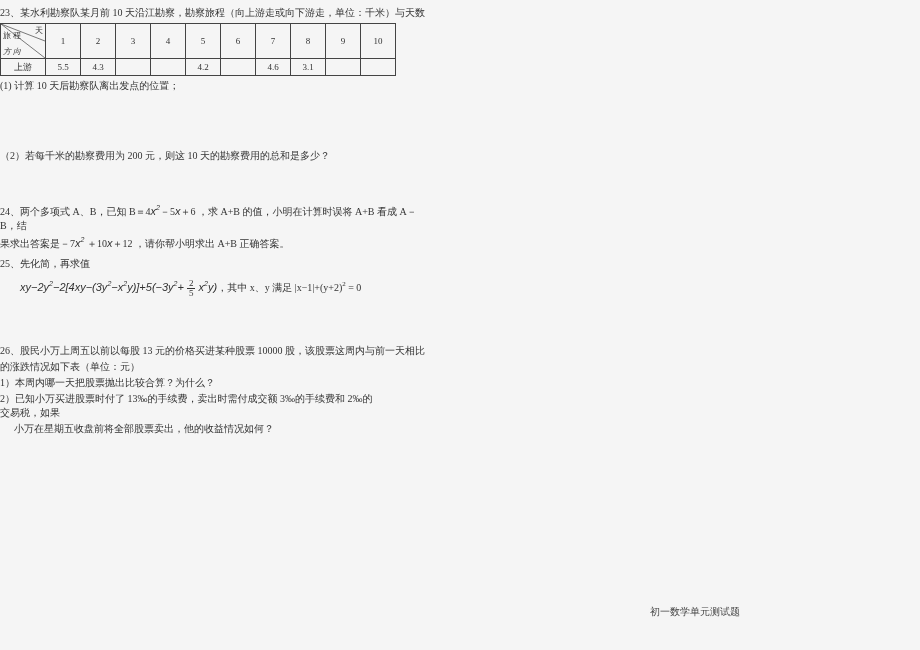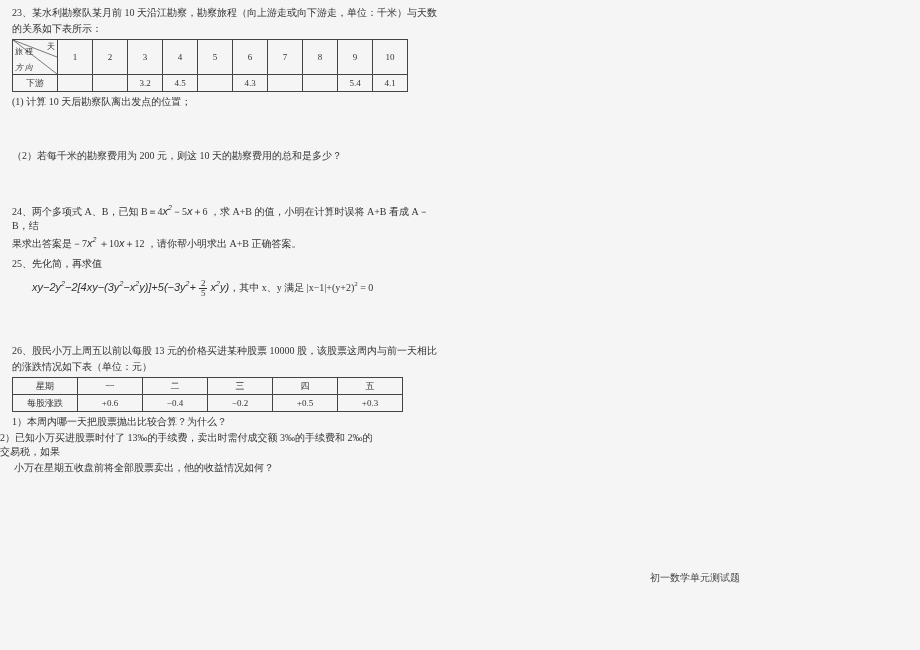--- a/index.html
+++ b/index.html
@@ -10,32 +10,31 @@
     background: #f5f5f5;
     font-family: "SimSun", serif;
     font-size: 10px;
     color: #333;
     position: relative;
   }
   .left-col {
     left: 40px;
     top: 30px;
     width: 430px;
-    padding-left: 12px;
   }
   .right-col {
     left: 510px;
     top: 150px;
     width: 380px;
     font-family: Liberation Serif, serif;
   }
   .footer {
     position: absolute;
     left: 650px;
-    top: 571px;
+    top: 605px;
     font-size: 10px;
     color: #444;
   }
   p {
     margin: 2px 0;
     line-height: 1.4;
   }
   table {
     border-collapse: collapse;
     margin: 3px 0;
@@ -67,21 +66,20 @@
   sup { font-size: 7px; }
   .t2 td, .t2 th { min-width: 56px; }
 </style>
 </head>
 <body>
 
 <div class="left-col">
 
   <div class="block">
     <p>23、某水利勘察队某月前 10 天沿江勘察，勘察旅程（向上游走或向下游走，单位：千米）与天数</p>
-    <p>的关系如下表所示：</p>
     <table>
       <tbody>
           <tr>
         <td class="diag-cell">
           <svg width="44" height="34">
                 <line x1="0" y1="0" x2="44" y2="17" stroke="#444" stroke-width="0.7"></line>
                 <line x1="0" y1="0" x2="44" y2="34" stroke="#444" stroke-width="0.7"></line>
               </svg>
           <span class="top">天</span>
           <span class="mid">旅 程</span>
@@ -92,36 +90,36 @@
         <td>3</td>
         <td>4</td>
         <td>5</td>
         <td>6</td>
         <td>7</td>
         <td>8</td>
         <td>9</td>
         <td>10</td>
       </tr>
       <tr>
-        <td>下游</td>
-        <td></td>
-        <td></td>
-        <td>3.2</td>
-        <td>4.5</td>
-        <td></td>
+        <td>上游</td>
+        <td>5.5</td>
         <td>4.3</td>
         <td></td>
         <td></td>
-        <td>5.4</td>
-        <td>4.1</td>
+        <td>4.2</td>
+        <td></td>
+        <td>4.6</td>
+        <td>3.1</td>
+        <td></td>
+        <td></td>
       </tr>
     </tbody>
       </table>
     <p>(1) 计算 10 天后勘察队离出发点的位置；</p>
-    <p style="margin-top:40px">（2）若每千米的勘察费用为 200 元，则这 10 天的勘察费用的总和是多少？</p>
+    <p style="margin-top:56px">（2）若每千米的勘察费用为 200 元，则这 10 天的勘察费用的总和是多少？</p>
   </div>
 
   <div class="block" style="margin-top:40px">
     <p>
       <span>24、两个多项式 A、B，已知 B＝4</span><span class="formula">x<sup>2</sup></span><span>－5</span><span class="formula">x</span><span>＋6 ，求 A+B 的值，小明在计算时误将 A+B 看成 A－B，结</span>
     </p>
     <p>
       <span>果求出答案是－7</span><span class="formula">x<sup>2</sup></span><span> ＋10</span><span class="formula">x</span><span>＋12 ，请你帮小明求出 A+B 正确答案。</span>
     </p>
   </div>
@@ -129,40 +127,20 @@
   <div class="block" style="">
     <p>25、先化简，再求值</p>
     <p style="margin-left:20px; margin-top:8px;">
       <span class="formula">xy−2y<sup>2</sup>−2[4xy−(3y<sup>2</sup>−x<sup>2</sup>y)]+5(−3y<sup>2</sup>+ </span><span class="frac"><span class="n">2</span><span class="d">5</span></span><span class="formula"> x<sup>2</sup>y)</span><span>，其中 x、y 满足 |x−1|+(y+2)</span><sup>2</sup><span> = 0</span>
     </p>
   </div>
 
   <div class="block" style="margin-top:46px">
     <p>26、股民小万上周五以前以每股 13 元的价格买进某种股票 10000 股，该股票这周内与前一天相比</p>
     <p>的涨跌情况如下表（单位：元）</p>
-    <table class="t2">
-      <tbody>
-          <tr>
-        <td>星期</td>
-        <td>一</td>
-        <td>二</td>
-        <td>三</td>
-        <td>四</td>
-        <td>五</td>
-      </tr>
-      <tr>
-        <td>每股涨跌</td>
-        <td>+0.6</td>
-        <td>−0.4</td>
-        <td>−0.2</td>
-        <td>+0.5</td>
-        <td>+0.3</td>
-      </tr>
-    </tbody>
-      </table>
     <p>1）本周内哪一天把股票抛出比较合算？为什么？</p>
   </div>
 
 </div>
 
 <div class="right-col">
   <p>2）已知小万买进股票时付了 13‰的手续费，卖出时需付成交额 3‰的手续费和 2‰的交易税，如果</p>
   <p style="margin-left:14px">小万在星期五收盘前将全部股票卖出，他的收益情况如何？</p>
 </div>
 

